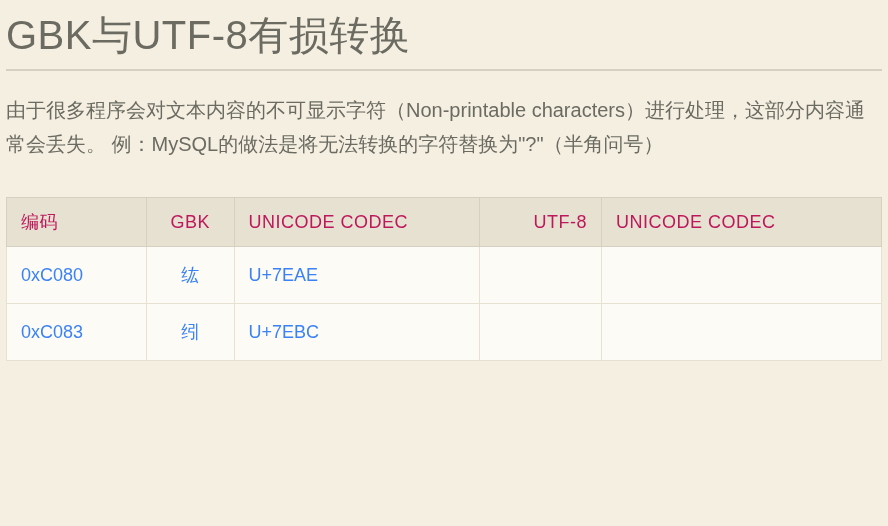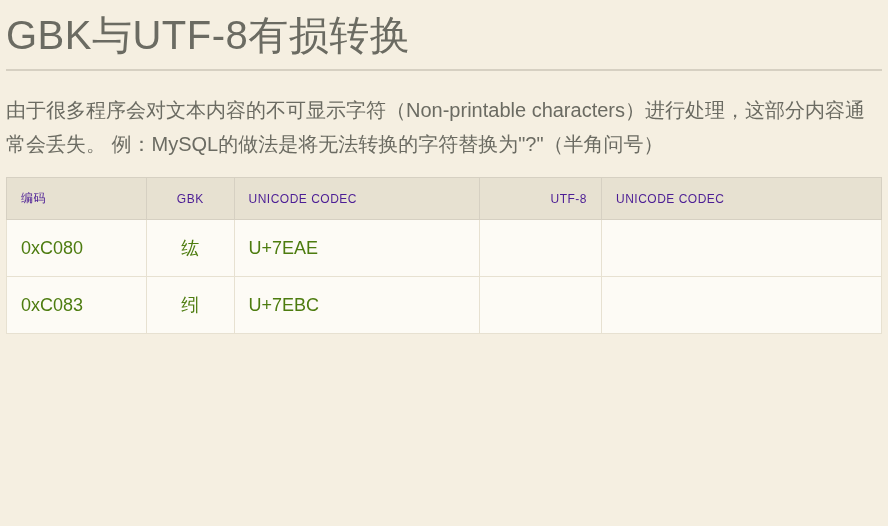--- a/index.html
+++ b/index.html
@@ -21,43 +21,43 @@
       letter-spacing: 0.5px;
       padding-bottom: 6px;
       border-bottom: 2px solid #d6d0c2;
       margin-bottom: 22px;
     }
     .desc {
       font-size: 20px;
       font-weight: 300;
       line-height: 1.7;
       color: #6b6b62;
-      margin-bottom: 16px;
+      margin-bottom: 36px;
       padding-right: 8px;
     }
     table {
       width: 100%;
       border-collapse: collapse;
       background: transparent;
     }
     thead th {
       background: #e7e1d1;
       font-weight: 400;
-      font-size: 12px;
-      color: #4c1d95;
+      font-size: 18px;
+      color: #be185d;
       text-align: left;
       padding: 12px 14px;
       border: 1px solid #d6d0c2;
       letter-spacing: 0.5px;
     }
     tbody td {
       background: #fdfbf5;
       font-size: 18px;
       font-weight: 300;
-      color: #4d7c0f;
+      color: #3b82f6;
       text-align: left;
       padding: 16px 14px;
       border: 1px solid #e7e1d1;
     }
     thead th:nth-child(1), tbody td:nth-child(1) { width: 16%; }
     thead th:nth-child(2), tbody td:nth-child(2) { width: 10%; text-align: center; }
     thead th:nth-child(3), tbody td:nth-child(3) { width: 28%; }
     thead th:nth-child(4), tbody td:nth-child(4) { width: 14%; text-align: right; }
     thead th:nth-child(5), tbody td:nth-child(5) { width: 32%; }
   </style>

